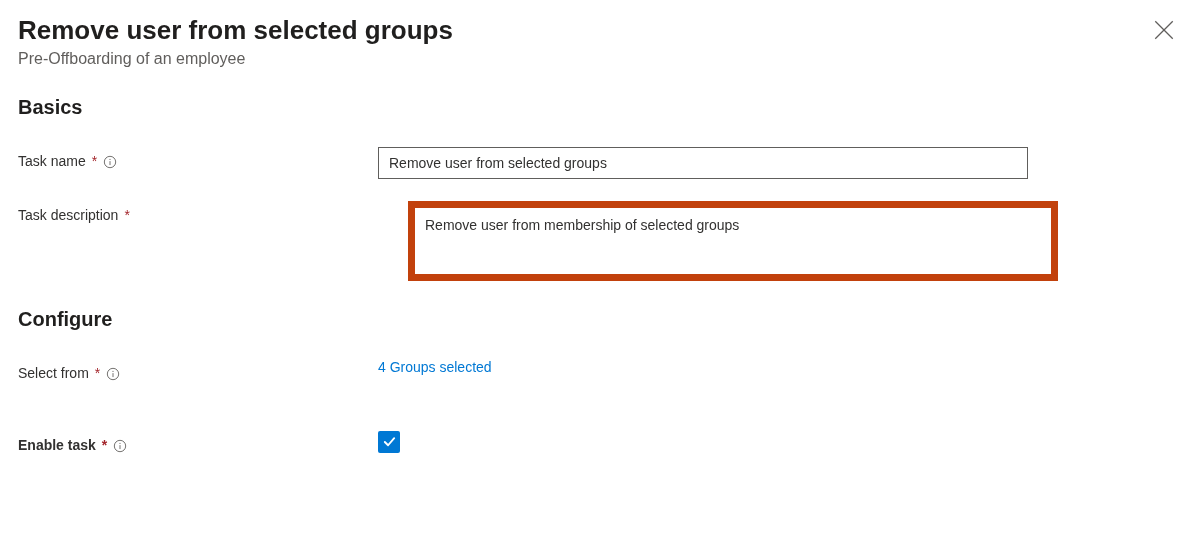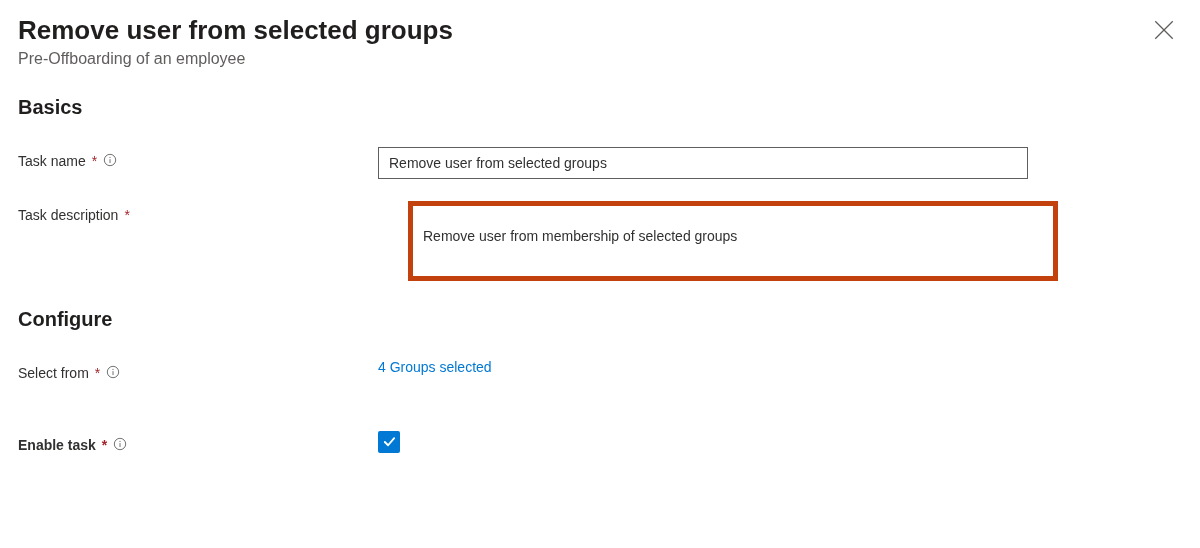--- a/index.html
+++ b/index.html
@@ -55,21 +55,21 @@
       margin-bottom: 22px;
     }
     .form-row.tall {
       margin-bottom: 24px;
       gap: 30px;
     }
     .label-col {
       width: 360px;
       flex-shrink: 0;
       display: flex;
-      align-items: flex-start;
+      align-items: flex-end;
       gap: 4px;
       padding-top: 6px;
       font-size: 14px;
       color: #323130;
     }
     .required-star {
       color: #a4262c;
       margin-left: 2px;
     }
     .info-icon {
@@ -95,26 +95,26 @@
       font-family: inherit;
       font-size: 14px;
       color: #323130;
       background: #ffffff;
       border: 1px solid #605e5c;
       outline: none;
     }
     .textarea-input {
       width: 100%;
       height: 80px;
-      padding: 22px 10px;
+      padding: 9px 10px;
       font-family: inherit;
       font-size: 14px;
       color: #323130;
       background: #ffffff;
-      border: 5px solid #c2410c;
+      border: 7px solid #c2410c;
       outline: none;
       resize: none;
     }
     .link-text {
       color: #0078d4;
       font-size: 14px;
       cursor: pointer;
       display: inline-block;
       padding-top: 0;
     }

